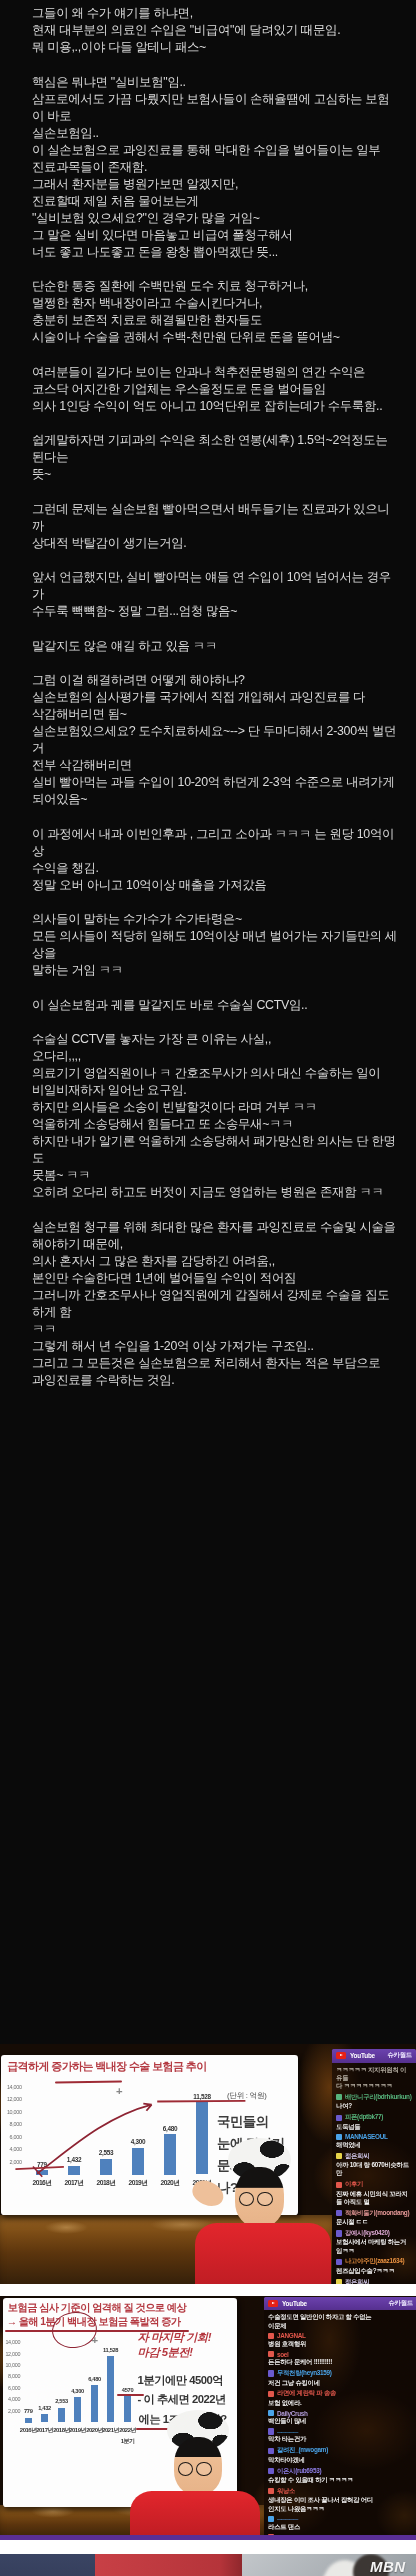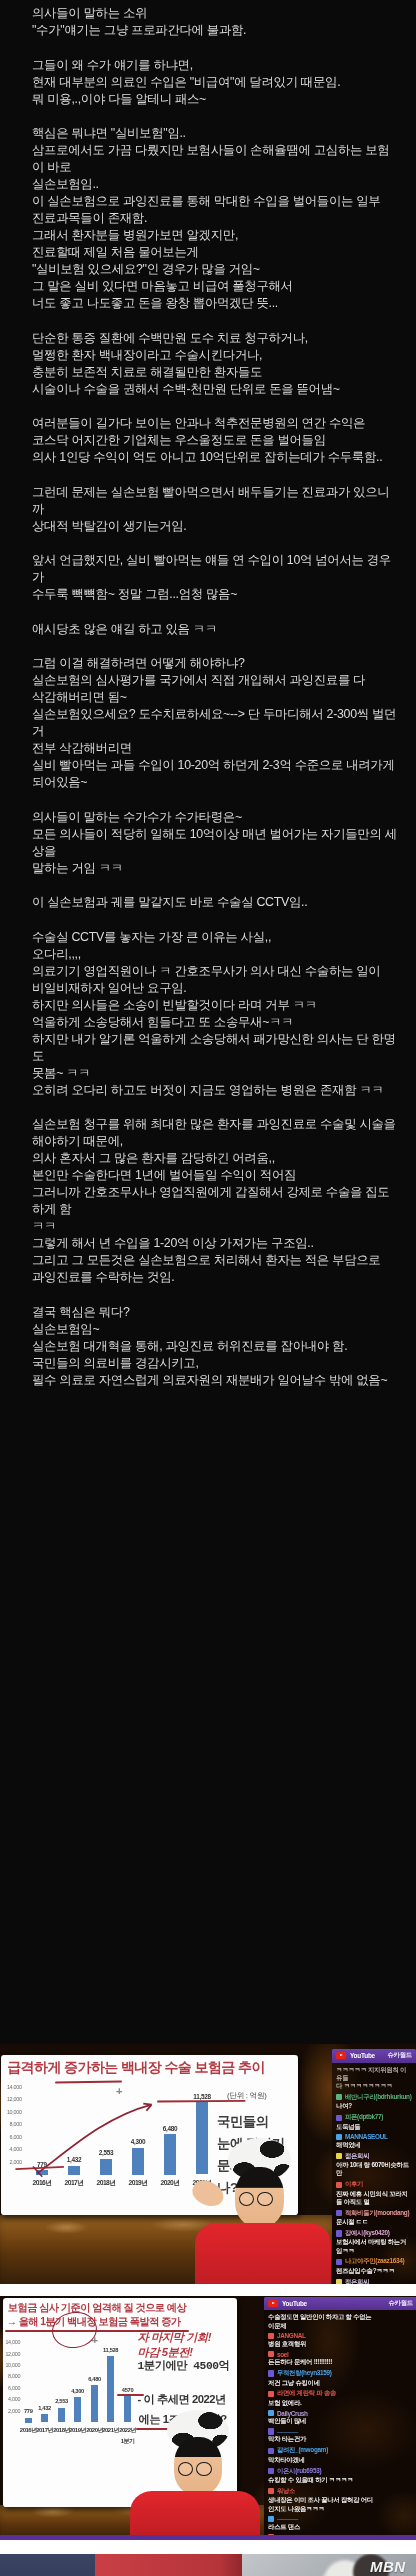--- a/index.html
+++ b/index.html
@@ -71,49 +71,49 @@
   .mbn-logo{position:absolute;color:#f4f4f4;font-weight:900;font-style:italic;
             font-size:15px;letter-spacing:0.5px;text-shadow:0 0.5px 1.5px rgba(0,0,0,.4);}
 </style>
 </head>
 <body>
 
 <div class="page">
 
   <div class="post">
     <div class="post-inner" id="post-text">
-        <p>의사들이 말하는 소위<br>"수가"얘기는 그냥 프로파간다에 불과함.</p>
         <p>그들이 왜 수가 얘기를 하냐면,<br>현재 대부분의 의료인 수입은 "비급여"에 달려있기 때문임.<br>뭐 미용,.,이야 다들 알테니 패스~</p>
         <p>핵심은 뭐냐면 "실비보험"임..<br>삼프로에서도 가끔 다뤘지만 보험사들이 손해율땜에 고심하는 보험이 바로<br>실손보험임..<br>이 실손보험으로 과잉진료를 통해 막대한 수입을 벌어들이는 일부<br>진료과목들이 존재함.<br>그래서 환자분들 병원가보면 알겠지만,<br>진료할때 제일 처음 물어보는게<br>"실비보험 있으세요?"인 경우가 많을 거임~<br>그 말은 실비 있다면 마음놓고 비급여 풀청구해서<br>너도 좋고 나도좋고 돈을 왕창 뽑아먹겠단 뜻...</p>
         <p>단순한 통증 질환에 수백만원 도수 치료 청구하거나,<br>멀쩡한 환자 백내장이라고 수술시킨다거나,<br>충분히 보존적 치료로 해결될만한 환자들도<br>시술이나 수술을 권해서 수백-천만원 단위로 돈을 뜯어냄~</p>
         <p>여러분들이 길가다 보이는 안과나 척추전문병원의 연간 수익은<br>코스닥 어지간한 기업체는 우스울정도로 돈을 벌어들임<br>의사 1인당 수익이 억도 아니고 10억단위로 잡히는데가 수두룩함..</p>
+        <p>쉽게말하자면 기피과의 수익은 최소한 연봉(세후) 1.5억~2억정도는 된다는<br>뜻~</p>
         <p>그런데 문제는 실손보험 빨아먹으면서 배두들기는 진료과가 있으니까<br>상대적 박탈감이 생기는거임.</p>
         <p>앞서 언급했지만, 실비 빨아먹는 얘들 연 수입이 10억 넘어서는 경우가<br>수두룩 빽뺵함~ 정말 그럼...엄청 많음~</p>
-        <p>애시당초 않은 얘길 하고 있음 ㅋㅋ</p>
+        <p>말같지도 않은 얘길 하고 있음 ㅋㅋ</p>
         <p>그럼 이걸 해결하려면 어떻게 해야하냐?<br>실손보험의 심사평가를 국가에서 직접 개입해서 과잉진료를 다<br>삭감해버리면 됨~<br>실손보험있으세요? 도수치료하세요~--&gt; 단 두마디해서 2-300씩 벌던거<br>전부 삭감해버리면<br>실비 빨아먹는 과들 수입이 10-20억 하던게 2-3억 수준으로 내려가게<br>되어있음~</p>
+        <p>이 과정에서 내과 이빈인후과 , 그리고 소아과 ㅋㅋㅋ 는 원당 10억이상<br>수익을 챙김.<br>정말 오버 아니고 10억이상 매출을 가져갔음</p>
         <p>의사들이 말하는 수가수가 수가타령은~<br>모든 의사들이 적당히 일해도 10억이상 매년 벌어가는 자기들만의 세상을<br>말하는 거임 ㅋㅋ</p>
         <p>이 실손보험과 궤를 말같지도 바로 수술실 CCTV임..</p>
         <p>수술실 CCTV를 놓자는 가장 큰 이유는 사실,,<br>오다리,,,,<br>의료기기 영업직원이나 ㅋ 간호조무사가 의사 대신 수술하는 일이<br>비일비재하자 일어난 요구임.<br>하지만 의사들은 소송이 빈발할것이다 라며 거부 ㅋㅋ<br>억울하게 소송당해서 힘들다고 또 소송무새~ㅋㅋ<br>하지만 내가 알기론 억울하게 소송당해서 패가망신한 의사는 단 한명도<br>못봄~ ㅋㅋ<br>오히려 오다리 하고도 버젓이 지금도 영업하는 병원은 존재함 ㅋㅋ</p>
         <p>실손보험 청구를 위해 최대한 많은 환자를 과잉진료로 수술및 시술을<br>해야하기 때문에,<br>의사 혼자서 그 많은 환자를 감당하긴 어려움,,<br>본인만 수술한다면 1년에 벌어들일 수익이 적어짐<br>그러니까 간호조무사나 영업직원에게 갑질해서 강제로 수술을 집도하게 함<br>ㅋㅋ<br>그렇게 해서 년 수입을 1-20억 이상 가져가는 구조임..<br>그리고 그 모든것은 실손보험으로 처리해서 환자는 적은 부담으로<br>과잉진료를 수락하는 것임.</p>
-        <p>결국 핵심은 뭐다?<br>실손보험임~<br>실손보험 대개혁을 통해, 과잉진료 허위진료를 잡아내야 함.<br>국민들의 의료비를 경감시키고,<br>필수 의료로 자연스럽게 의료자원의 재분배가 일어날수 밖에 없음~</p>
       </div>
   </div>
 
   <div class="shot" style="top:2044px;height:240px;">
     <div class="yt-bg"></div>
     <div class="canal" style="left:0;top:171px;width:332px;height:69px;"></div>
 
     <div class="yt-header" style="left:332px;top:5.2px;width:84px;">
       <span class="yt-play"></span>
       <span class="yt-word">YouTube</span>
       <span class="yt-chan">슈카월드</span>
     </div>
 
     <div class="slide" style="left:1px;top:11.3px;width:297px;height:160px;">
-      <div class="slide-title" style="left:6.2px;top:4.1px;font-size:14px;">급격하게 증가하는 백내장 수술 보험금 추이</div>
+      <div class="slide-title" style="left:6.2px;top:4.1px;font-size:11px;">급격하게 증가하는 백내장 수술 보험금 추이</div>
       <div class="red-line" style="left:54px;top:26px;width:67px;height:1.8px;transform:rotate(-1deg);"></div>
       <div class="plus-mark" style="left:115px;top:30px;">+</div>
       <div class="unit-label" style="left:226px;top:36px;">(단위 : 억원)</div>
       <div id="chart1" style="position:absolute;inset:0;">
           <div class="ylab" style="left: 3.1px; top: 104px;">2,000</div>
           <div class="ylab" style="left: 3.1px; top: 91px;">4,000</div>
           <div class="ylab" style="left: 3.1px; top: 79px;">6,000</div>
           <div class="ylab" style="left: 3.1px; top: 66px;">8,000</div>
           <div class="ylab" style="left: 3.1px; top: 54px;">10,000</div>
           <div class="ylab" style="left: 3.1px; top: 41px;">12,000</div>
@@ -270,21 +270,21 @@
           <div class="vlab" style="left: 90px; width: 36px; top: 49px; font-size: 5.7px;">11,528</div>
           <div class="xlab" style="left: 90px; width: 36px; top: 128px; font-size: 6px;">2021년</div>
           <div class="bar" style="left: 121px; top: 98px; width: 7.7px; height: 26px; background: rgb(79, 129, 189);"></div>
           <div class="vlab" style="left: 107px; width: 36px; top: 89px; font-size: 5.7px;">4570</div>
           <div class="xlab" style="left: 107px; width: 36px; top: 128px; font-size: 6px;">2022년</div>
           <div class="xlab" style="left: 107px; width: 36px; top: 139px; font-size: 6px;">1분기</div>
         </div>
       <div class="red-line" style="left:114px;top:96px;width:27px;height:1.8px;"></div>
       <div style="position:absolute;left:135px;top:32px;font-size:11.3px;font-weight:bold;font-style:italic;color:#b5373f;letter-spacing:-0.5px;">자 마지막 기회!</div>
       <div style="position:absolute;left:135px;top:47px;font-size:11.3px;font-weight:bold;font-style:italic;color:#b5373f;letter-spacing:-0.5px;">마감 5분전!</div>
-      <div style="position:absolute;left:135px;top:60px;font-size:11.3px;color:#333;font-weight:bold;letter-spacing:-0.5px;font-family:Liberation Mono, monospace;">1분기에만 4500억</div>
+      <div style="position:absolute;left:135px;top:75px;font-size:11.3px;color:#333;font-weight:bold;letter-spacing:-0.5px;">1분기에만 4500억</div>
       <div style="position:absolute;left:135px;top:94px;font-size:11.3px;color:#333;font-weight:bold;letter-spacing:-0.5px;">- 이 추세면 2022년</div>
       <div style="position:absolute;left:136px;top:114px;font-size:11.3px;color:#333;font-weight:bold;letter-spacing:-0.5px;">에는 1조 8천억원?</div>
       <div class="red-line" style="left:133px;top:130px;width:64px;height:2.1px;"></div>
     </div>
 
     <div>
       <div class="hat" style="left:167px;top:114px;width:62px;height:41px;"></div>
       <div class="face" style="left:174px;top:141px;width:48px;height:58px;"></div>
       <div class="glasses" style="left:178px;top:166px;">
           <i></i>

